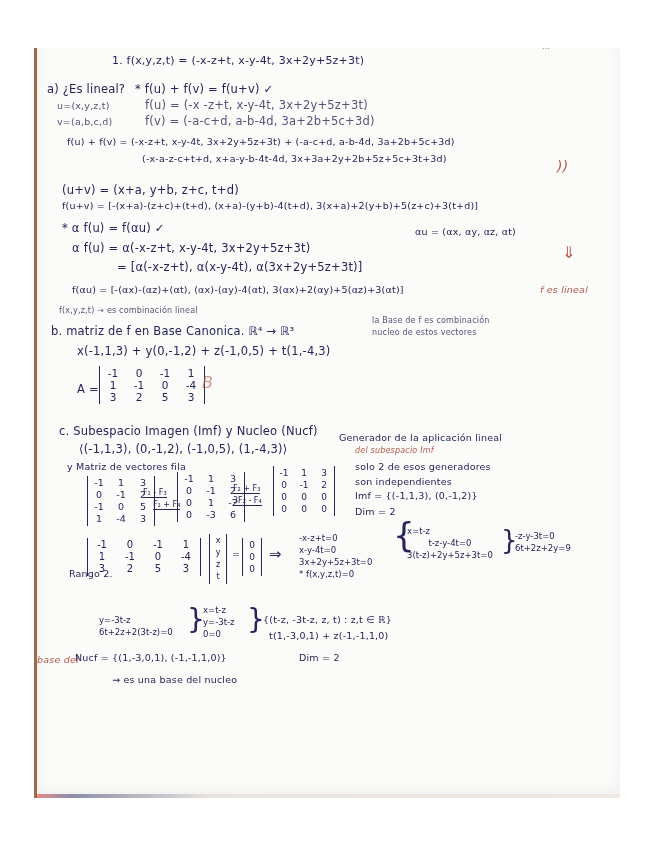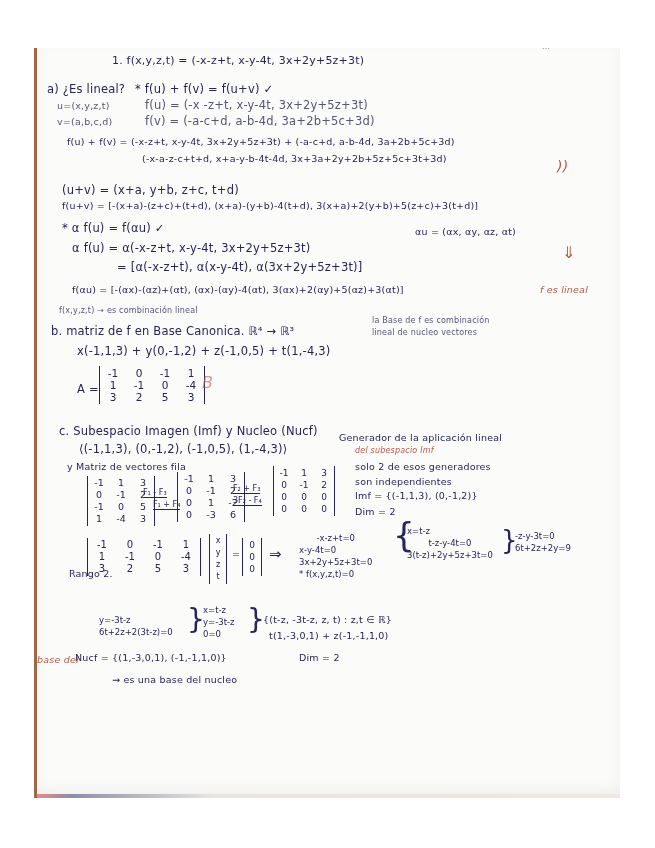--- a/index.html
+++ b/index.html
@@ -49,21 +49,21 @@
   <div class="line small" style="left:378px;top:178px;">αu = (αx, αy, αz, αt)</div>
   <div class="line" style="left:35px;top:193px;">α f(u) = α(-x-z+t, x-y-4t, 3x+2y+5z+3t)</div>
   <div class="line" style="left:80px;top:212px;">= [α(-x-z+t), α(x-y-4t), α(3x+2y+5z+3t)]</div>
   <div class="line red" style="left:525px;top:195px;font-size:16px;">⇓</div>
   <div class="line small" style="left:35px;top:236px;">f(αu) = [-(αx)-(αz)+(αt), (αx)-(αy)-4(αt), 3(αx)+2(αy)+5(αz)+3(αt)]</div>
   <div class="line red small" style="left:503px;top:236px;">f es lineal</div>
   <div class="line light tiny" style="left:22px;top:258px;">f(x,y,z,t) → es combinación lineal</div>
 
   <div class="line" style="left:14px;top:276px;">b. matriz de f en Base Canonica.  ℝ⁴ → ℝ³</div>
   <div class="line light tiny" style="left:335px;top:268px;">la Base de f es combinación</div>
-  <div class="line light tiny" style="left:335px;top:280px;">lineal de nucleo vectores</div>
+  <div class="line light tiny" style="left:335px;top:280px;">nucleo de estos vectores</div>
   <div class="line" style="left:40px;top:296px;">x(-1,1,3) + y(0,-1,2) + z(-1,0,5) + t(1,-4,3)</div>
   <div class="line" style="left:40px;top:334px;">A =</div>
   <div class="mat" id="matA" style="left:62px;top:318px;grid-template-columns:repeat(4,18px);">
       <span>-1</span>
       <span>0</span>
       <span>-1</span>
       <span>1</span>
       <span>1</span>
       <span>-1</span>
       <span>0</span>
@@ -156,21 +156,21 @@
     </div>
   <div class="line small" style="left:195px;top:500px;">=</div>
   <div class="mat" id="mz" style="left:205px;top:490px;grid-template-columns:10px;font-size:9px;">
       <span>0</span>
       <span>0</span>
       <span>0</span>
     </div>
   <div class="line" style="left:232px;top:497px;font-size:15px;">⇒</div>
 
   <div id="eqs" style="position:absolute;left:262px;top:484px;">
-      <div style="color: rgb(38, 36, 90); font-size: 8.5px; line-height: 12px; white-space: nowrap; text-align: center;">-x-z+t=0</div>
+      <div style="color: rgb(38, 36, 90); font-size: 8.5px; line-height: 12px; white-space: nowrap;">-x-z+t=0</div>
       <div style="color: rgb(38, 36, 90); font-size: 8.5px; line-height: 12px; white-space: nowrap;">x-y-4t=0</div>
       <div style="color: rgb(38, 36, 90); font-size: 8.5px; line-height: 12px; white-space: nowrap;">3x+2y+5z+3t=0</div>
       <div style="color: rgb(38, 36, 90); font-size: 8.5px; line-height: 12px; white-space: nowrap;">* f(x,y,z,t)=0</div>
     </div>
   <div class="brace" style="left:356px;top:470px;">{</div>
   <div id="subeqs" style="position:absolute;left:370px;top:477px;">
       <div style="color: rgb(38, 36, 90); font-size: 8.5px; line-height: 12px; white-space: nowrap;">x=t-z</div>
       <div style="color: rgb(38, 36, 90); font-size: 8.5px; line-height: 12px; white-space: nowrap; text-align: center;">t-z-y-4t=0</div>
       <div style="color: rgb(38, 36, 90); font-size: 8.5px; line-height: 12px; white-space: nowrap;">3(t-z)+2y+5z+3t=0</div>
     </div>

